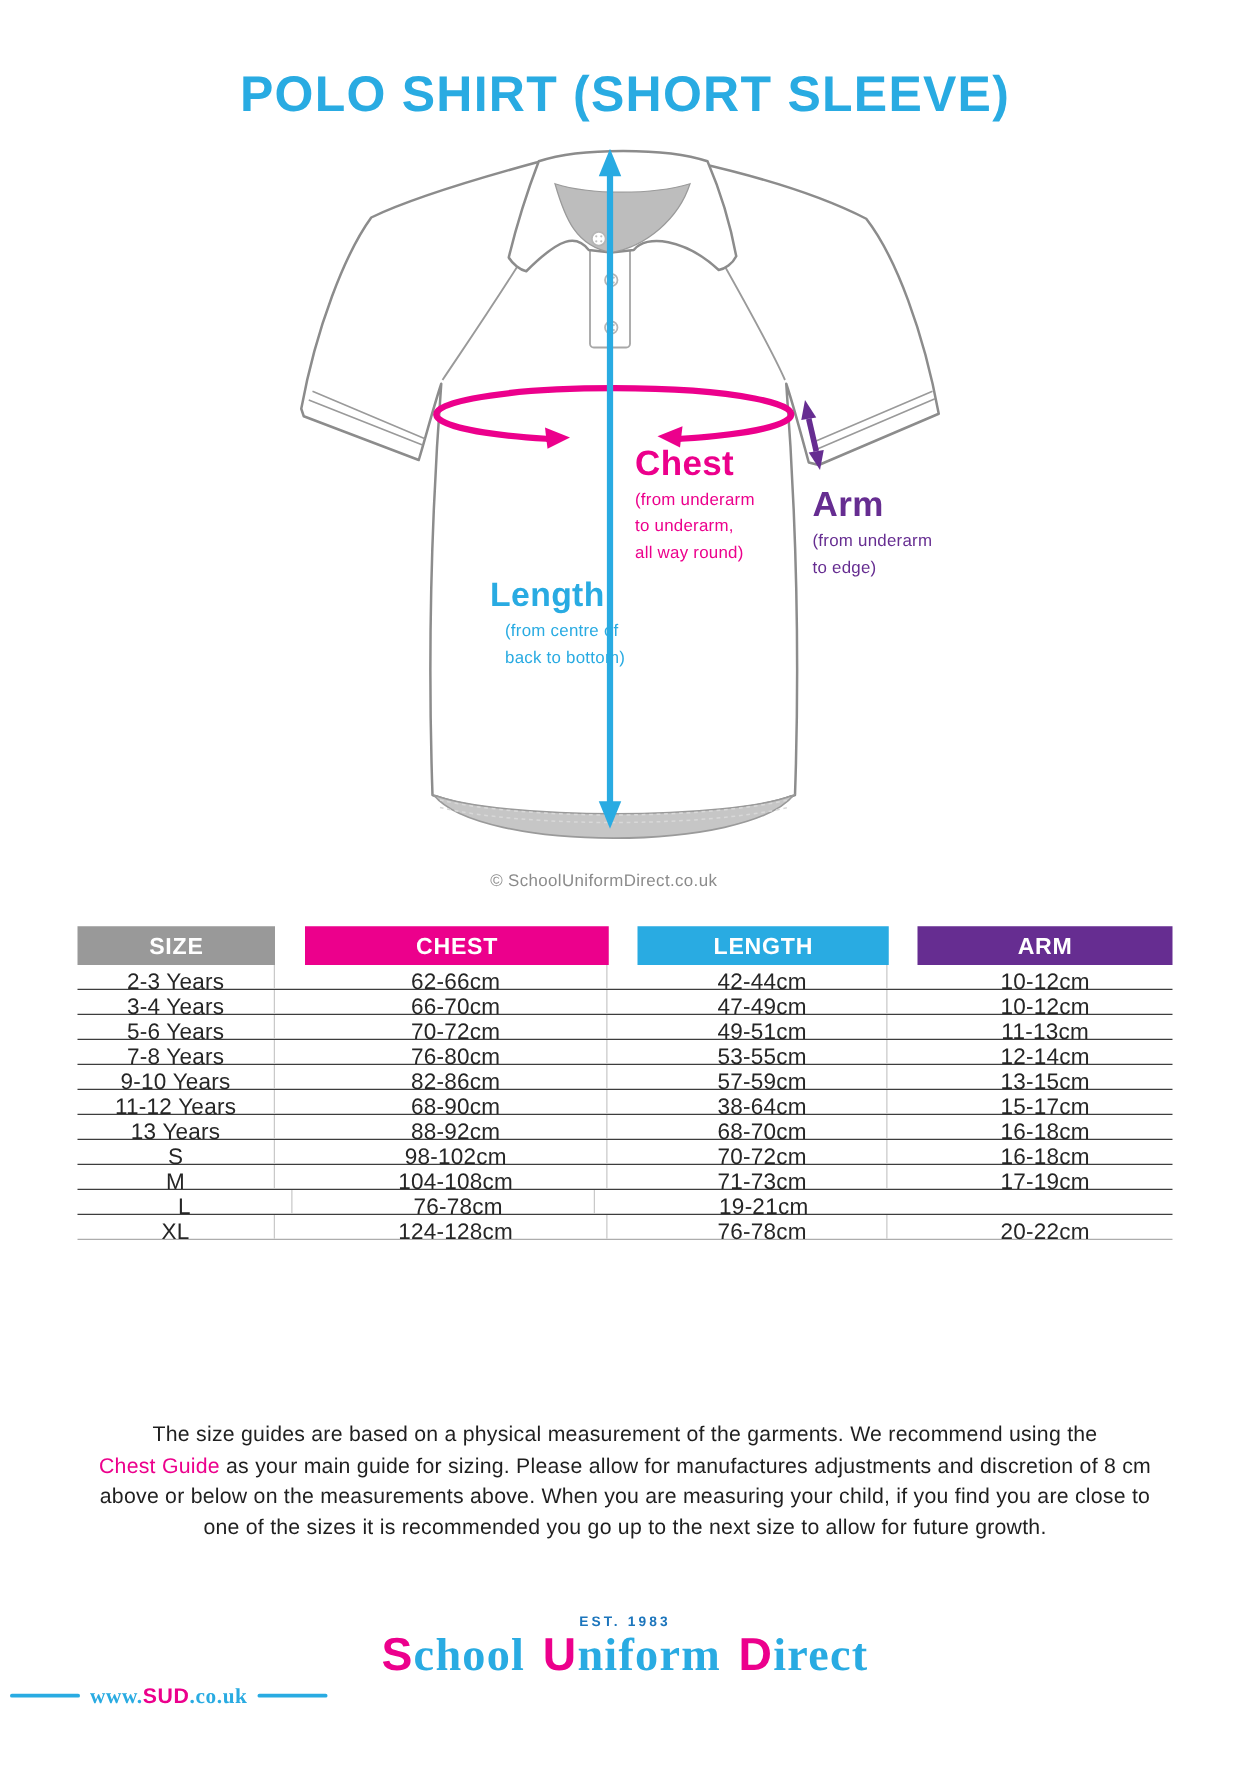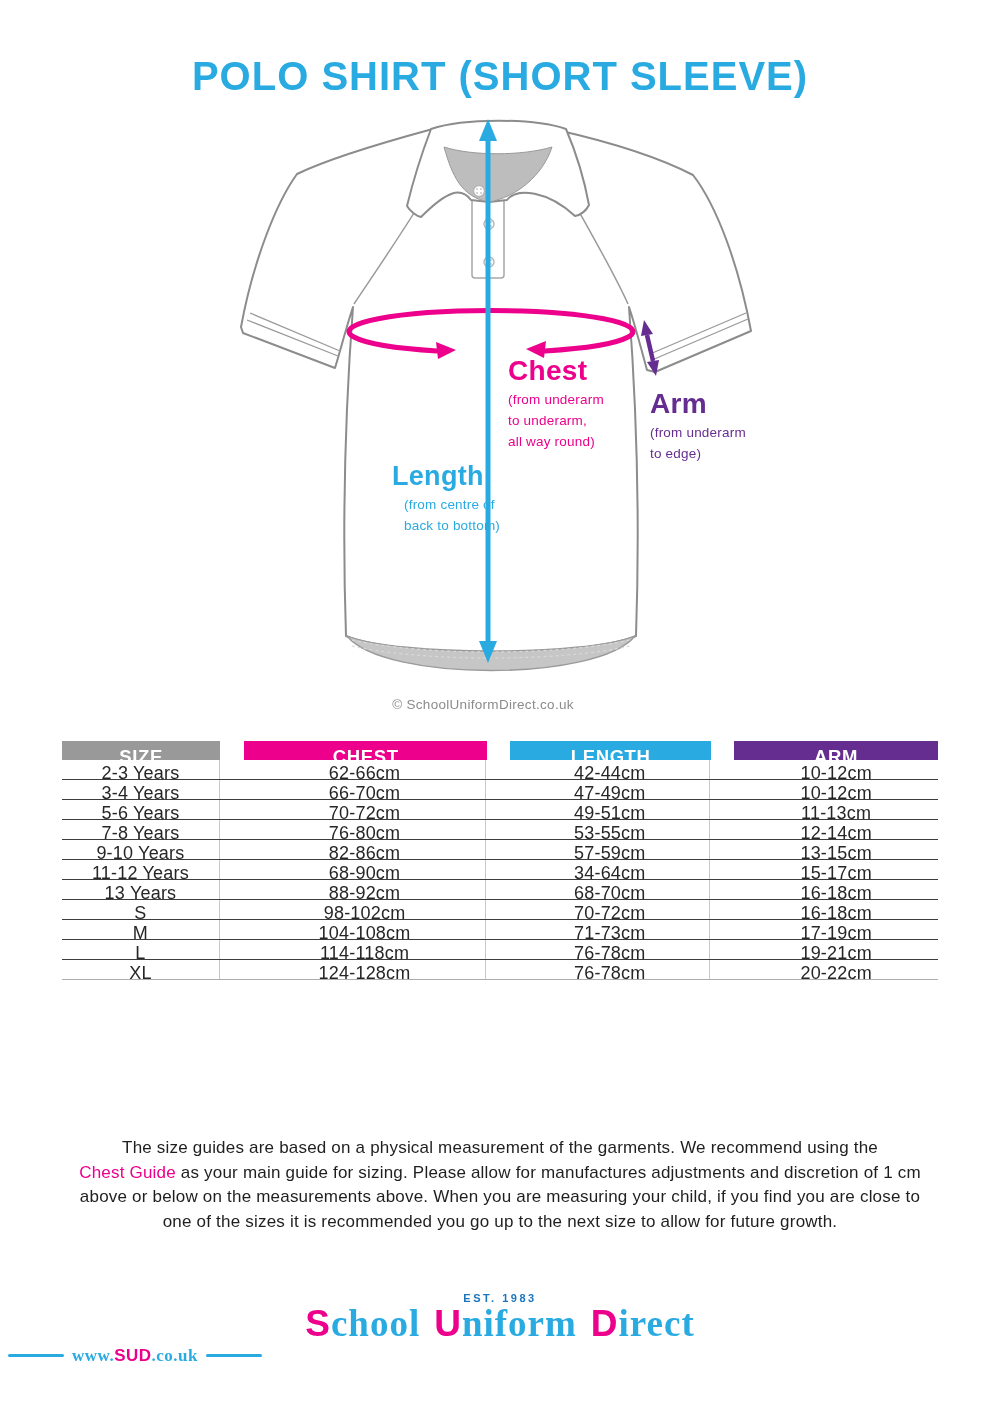--- a/index.html
+++ b/index.html
@@ -22,21 +22,21 @@
   .arm-l    { left:650px; top:388px; font-size:28px; color:#662D91; }
   .arm-s    { left:650px; top:423px; color:#662D91; }
   .length-l { left:392px; top:461px; font-size:27px; color:#29ABE2; }
   .length-s { left:404px; top:495px; color:#29ABE2; }
   .copyright {
     position:absolute; top:697px; left:0; width:966px; text-align:center;
     font-size:13.5px; color:#8b8b8b; letter-spacing:.3px;
   }
   
   .size-table { position:absolute; left:62px; top:741px; width:876px; }
-  .thead { display:flex; height:19px;gap:20px; }
+  .thead { display:flex; height:31px;gap:20px; }
   .hcell {
     color:#ffffff; font-size:18.5px; font-weight:600; letter-spacing:.6px;
     text-align:center; line-height:31px;
   }
   .h-size   { width:170px; background:#999999; margin-right:4px; }
   .h-chest  { width:261px; background:#EC008C; margin-right:3px; }
   .h-length { width:216px; background:#29ABE2; margin-right:3px; }
   .h-arm    { width:219px; background:#662D91; }
   .trow {
     display:flex; height:20px; border-bottom:1px solid #3d3d3d;
@@ -211,21 +211,21 @@
         </div>
         <div class="trow">
           <div class="tcell c-size">9-10 Years</div>
           <div class="tcell c-chest">82-86cm</div>
           <div class="tcell c-length">57-59cm</div>
           <div class="tcell c-arm">13-15cm</div>
         </div>
         <div class="trow">
           <div class="tcell c-size">11-12 Years</div>
           <div class="tcell c-chest">68-90cm</div>
-          <div class="tcell c-length">34-64cm</div>
+          <div class="tcell c-length">38-64cm</div>
           <div class="tcell c-arm">15-17cm</div>
         </div>
         <div class="trow">
           <div class="tcell c-size">13 Years</div>
           <div class="tcell c-chest">88-92cm</div>
           <div class="tcell c-length">68-70cm</div>
           <div class="tcell c-arm">16-18cm</div>
         </div>
         <div class="trow">
           <div class="tcell c-size">S</div>
@@ -234,36 +234,35 @@
           <div class="tcell c-arm">16-18cm</div>
         </div>
         <div class="trow">
           <div class="tcell c-size">M</div>
           <div class="tcell c-chest">104-108cm</div>
           <div class="tcell c-length">71-73cm</div>
           <div class="tcell c-arm">17-19cm</div>
         </div>
         <div class="trow">
           <div class="tcell c-size">L</div>
-          <div class="tcell c-chest">114-118cm</div>
           <div class="tcell c-length">76-78cm</div>
           <div class="tcell c-arm">19-21cm</div>
         </div>
         <div class="trow">
           <div class="tcell c-size">XL</div>
           <div class="tcell c-chest">124-128cm</div>
           <div class="tcell c-length">76-78cm</div>
           <div class="tcell c-arm">20-22cm</div>
         </div>
       </div>
   </div>
 
   <div class="note">
     <div>The size guides are based on a physical measurement of the garments. We recommend using the</div>
-    <div><span class="pink">Chest Guide</span><span> as your main guide for sizing. Please allow for manufactures adjustments and discretion of  1 cm</span></div>
+    <div><span class="pink">Chest Guide</span><span> as your main guide for sizing. Please allow for manufactures adjustments and discretion of  8 cm</span></div>
     <div>above or below on the measurements above. When you are measuring your child, if you find you are close to</div>
     <div>one of the sizes it is recommended you go up to the next size to allow for future growth.</div>
   </div>
 
   <div class="logo">
     <div class="est">EST. 1983</div>
     <div class="main">
       <span class="word"><span class="pk">S</span><span class="bl">chool</span></span><span class="word"><span class="pk">U</span><span class="bl">niform</span></span><span class="word"><span class="pk">D</span><span class="bl">irect</span></span>
     </div>
     <div class="urlrow">

